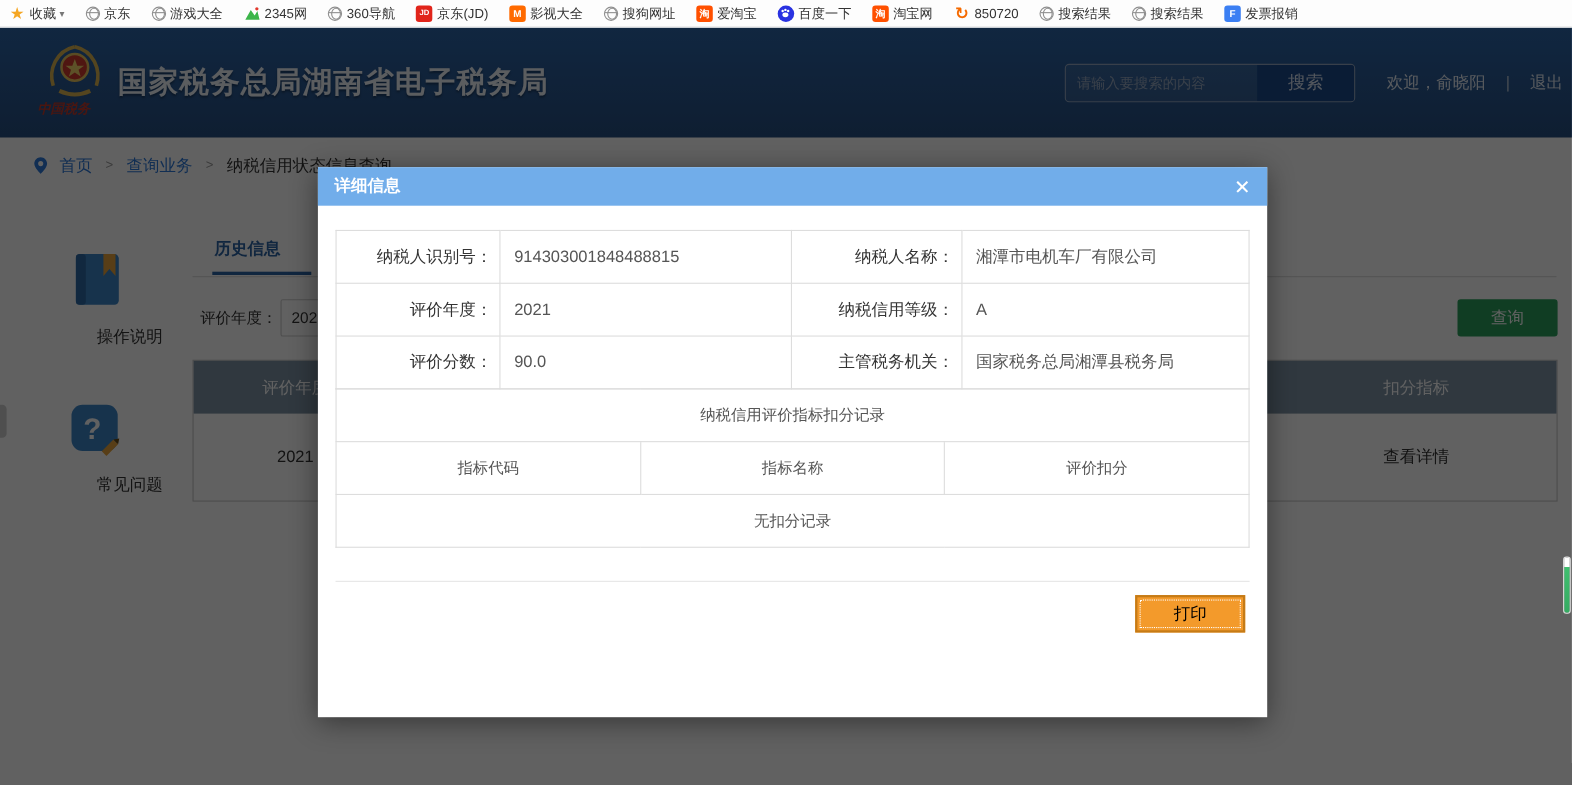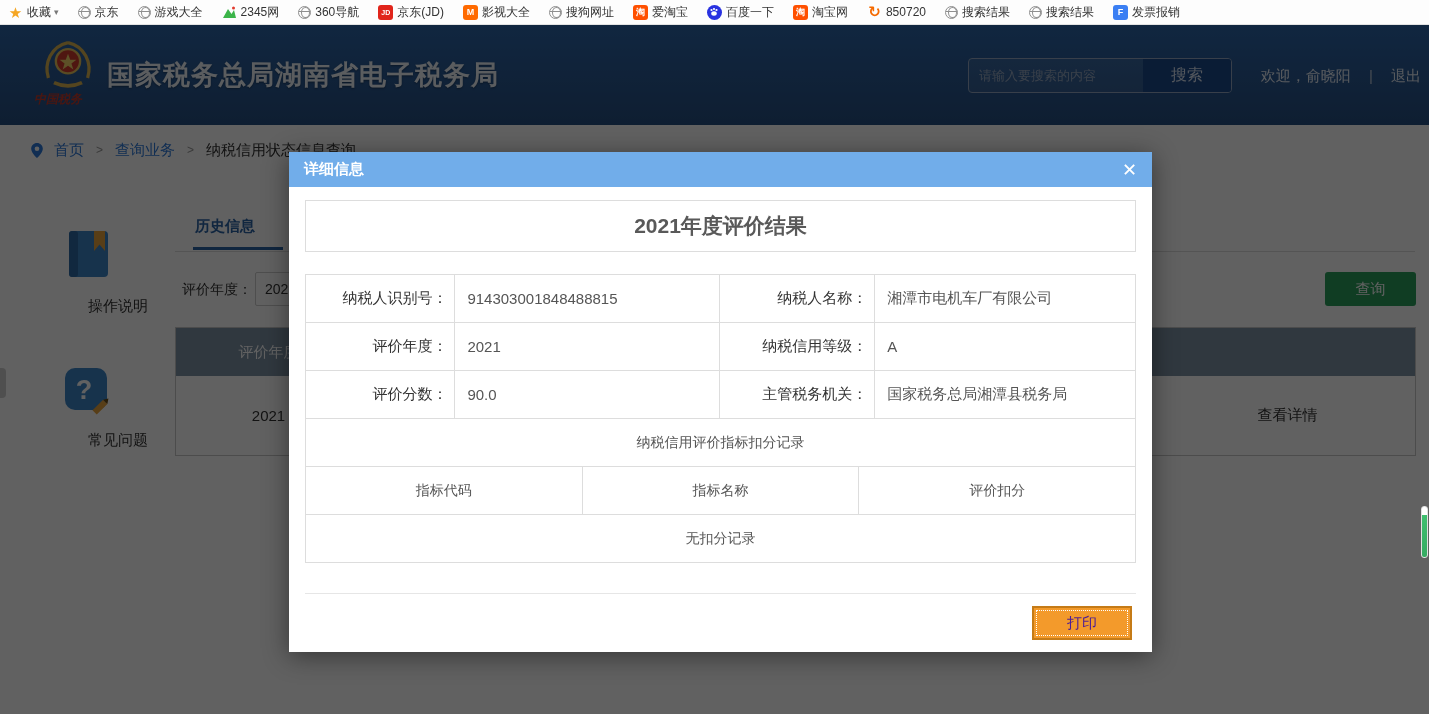--- a/index.html
+++ b/index.html
@@ -85,21 +85,21 @@
   .m-heading { margin-top:13px; height:52px; border:1px solid #ddd; display:flex; align-items:center;
     justify-content:center; font-size:21px; font-weight:bold; color:#595959; }
   table.m-tbl { width:100%; border-collapse:collapse; margin-top:22px; font-size:15px; table-layout:fixed; }
   table.m-tbl2 { width:100%; border-collapse:collapse; margin-top:-1px; font-size:14px; table-layout:fixed;padding-left:41px; }
   .m-tbl td, .m-tbl2 td { border:1px solid #ddd; height:48px; }
   td.lbl { text-align:right; color:#333; padding-right:7px; }
   td.val { text-align:left; color:#555; padding-left:12px; }
   td.ctr { text-align:center; color:#555; }
   .m-footer { margin-top:30px; border-top:1px solid #e6e6e6; padding:12px 4px 12px 0; overflow:hidden; }
   .print-btn { float:right; width:100px; height:34px; background:#f39a2b; border:2px solid #c57b17;
-    color:#4c1d95; font-size:15px; cursor:pointer; outline:1px dotted #fff; outline-offset:-5px; }
+    color:#000000; font-size:15px; cursor:pointer; outline:1px dotted #fff; outline-offset:-5px; }
 
   .scroll-thumb { position:absolute; right:1px; top:506px; width:7px; height:52px; z-index:20;
     border:1px solid #e0e0e0; border-radius:3px;
     background:linear-gradient(180deg,#ffffff 0%,#ffffff 16%,#3fbf6f 16%,#35ab62 100%); cursor:pointer; }
 </style>
 </head>
 <body>
 
 <div class="bookmarks">
   <span class="bm-item">
@@ -241,41 +241,41 @@
     <div class="tab-line"></div>
 
     <div class="filter-label">评价年度：</div>
     <div class="year-select">2021</div>
     <button class="query-btn">查询</button>
 
     <div class="panel">
       <div class="p-hrow">
         <div class="p-c1">评价年度</div>
         <div class="p-flex"></div>
+        <div class="p-cl">扣分指标</div>
       </div>
       <div class="p-row">
         <div class="p-c1">2021</div>
         <div class="p-flex"></div>
         <div class="p-cl">查看详情</div>
       </div>
     </div>
 
     <div class="edge-handle"></div>
   </div>
 
   <div class="overlay"></div>
 </div>
 
 <div class="modal">
   <div class="m-hdr">
     <span class="m-title">详细信息</span>
     <span class="m-close">✕</span>
   </div>
   <div class="m-body">
-    <div class="m-heading">2021年度评价结果</div>
 
     <table class="m-tbl">
       <tbody>
           <tr>
         <td class="lbl" style="width:18%">纳税人识别号：</td>
         <td class="val" style="width:31.9%">914303001848488815</td>
         <td class="lbl" style="width:18.7%">纳税人名称：</td>
         <td class="val" style="width:31.4%">湘潭市电机车厂有限公司</td>
       </tr>
       <tr>

